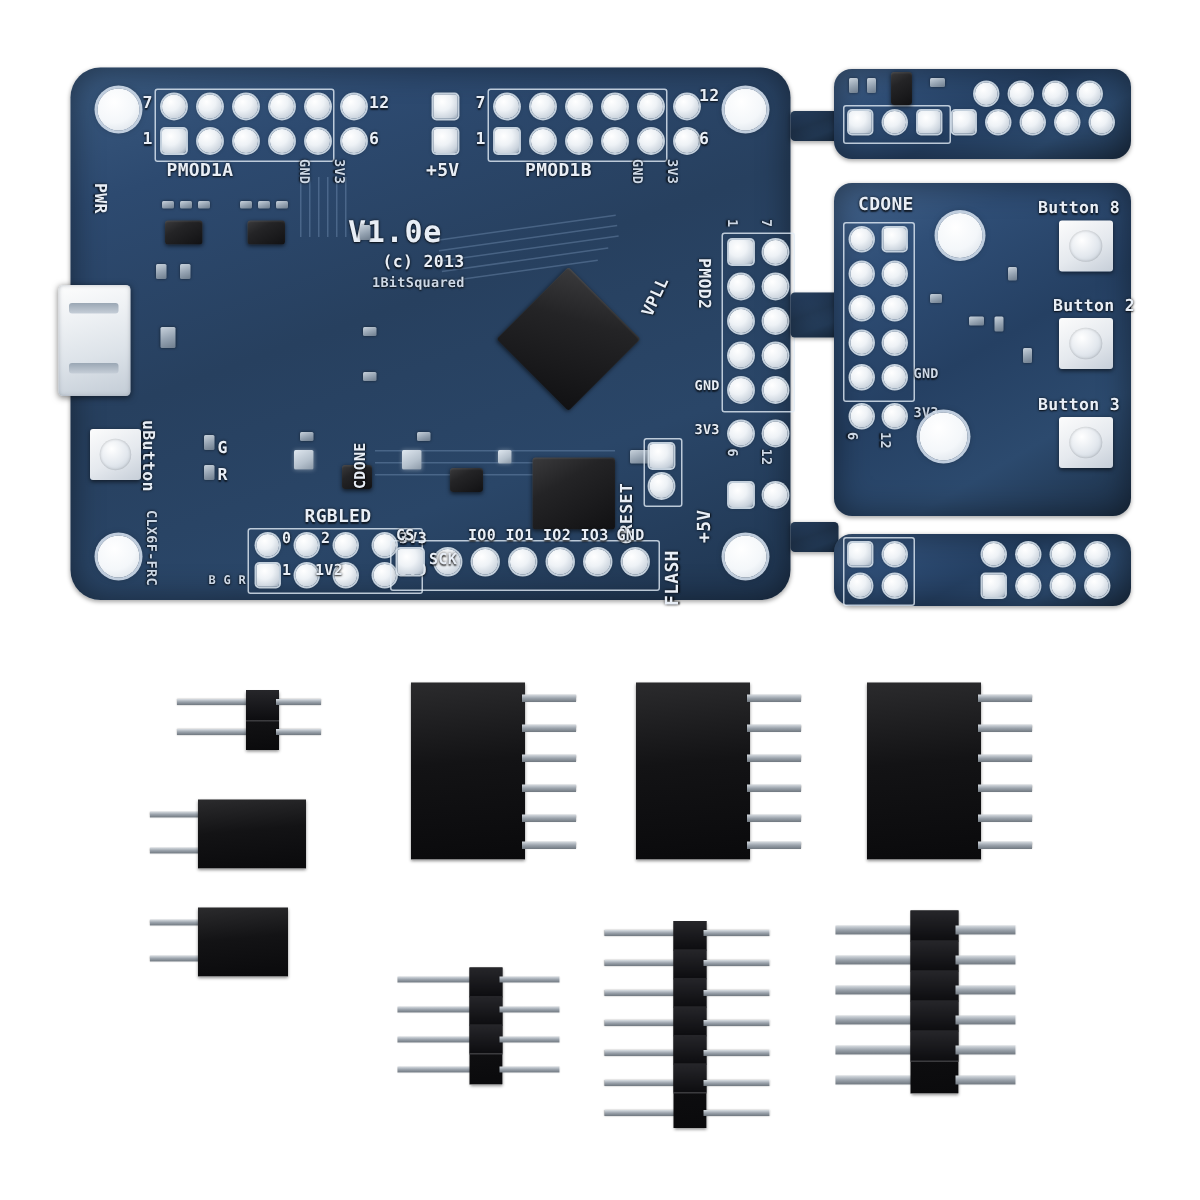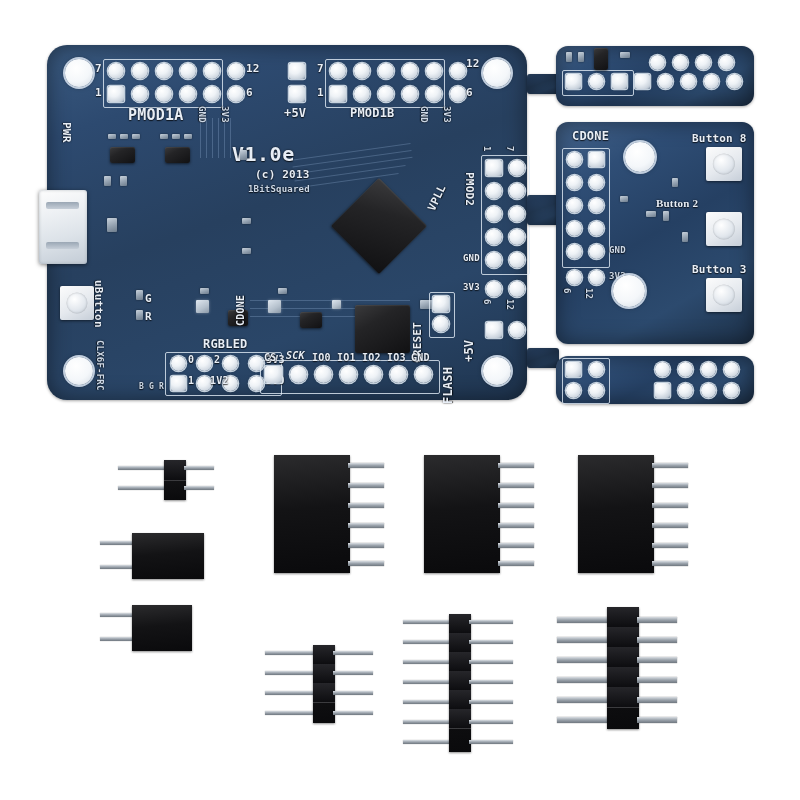--- a/index.html
+++ b/index.html
@@ -113,21 +113,21 @@
   <div class="pad" style="left:180px;top:63px;width:16px;height:16px;"></div>
   <div class="pad" style="left:180px;top:86px;width:16px;height:16px;"></div>
   <div class="pad" style="left:204px;top:63px;width:16px;height:16px;"></div>
   <div class="pad" style="left:204px;top:86px;width:16px;height:16px;"></div>
   <div class="pad" style="left:228px;top:63px;width:16px;height:16px;"></div>
   <div class="pad" style="left:228px;top:86px;width:16px;height:16px;"></div>
   <span class="silk" style="left:95px;top:62px;font-size:11px;">7</span>
   <span class="silk" style="left:95px;top:86px;font-size:11px;">1</span>
   <span class="silk" style="left:246px;top:62px;font-size:11px;">12</span>
   <span class="silk" style="left:246px;top:86px;font-size:11px;">6</span>
-  <span class="silk" style="left:128px;top:106px;font-size:15px;">PMOD1A</span>
+  <span class="silk" style="left:111px;top:106px;font-size:12px;">PMOD1A</span>
   <span class="silk vert dim" style="left:207px;top:106px;font-size:9px;transform:rotate(90deg);">GND</span>
   <span class="silk vert dim" style="left:230px;top:106px;font-size:9px;transform:rotate(90deg);">3V3</span>
 
   <div class="pad sq" style="left:289px;top:63px;width:16px;height:16px;"></div>
   <div class="pad sq" style="left:289px;top:86px;width:16px;height:16px;"></div>
   <span class="silk" style="left:284px;top:106px;font-size:12px;">+5V</span>
 
   <div class="padbox" style="left:325px;top:59px;width:118px;height:47px;"></div>
   <div class="pad sq" style="left:330px;top:86px;width:16px;height:16px;"></div>
   <div class="pad" style="left:330px;top:63px;width:16px;height:16px;"></div>
@@ -225,21 +225,21 @@
 
   <div class="padbox" style="left:260px;top:360px;width:178px;height:32px;"></div>
   <div class="pad sq" style="left:265px;top:366px;width:17px;height:17px;"></div>
   <div class="pad" style="left:290px;top:366px;width:17px;height:17px;"></div>
   <div class="pad" style="left:315px;top:366px;width:17px;height:17px;"></div>
   <div class="pad" style="left:340px;top:366px;width:17px;height:17px;"></div>
   <div class="pad" style="left:365px;top:366px;width:17px;height:17px;"></div>
   <div class="pad" style="left:390px;top:366px;width:17px;height:17px;"></div>
   <div class="pad" style="left:415px;top:366px;width:17px;height:17px;"></div>
   <span class="silk" style="left:264px;top:352px;font-size:10px;">CS</span>
-  <span class="silk" style="left:286px;top:350px;font-size:10px;font-style:italic;">SCK</span>
+  <span class="silk" style="left:286px;top:368px;font-size:10px;">SCK</span>
   <span class="silk" style="left:312px;top:352px;font-size:10px;">IO0</span>
   <span class="silk" style="left:337px;top:352px;font-size:10px;">IO1</span>
   <span class="silk" style="left:362px;top:352px;font-size:10px;">IO2</span>
   <span class="silk" style="left:387px;top:352px;font-size:10px;">IO3</span>
   <span class="silk" style="left:411px;top:352px;font-size:10px;">GND</span>
   <span class="silk vert" style="left:455px;top:390px;font-size:12px;transform:rotate(-90deg);transform-origin:left bottom;">FLASH</span>
 
   <span class="silk vert" style="left:437px;top:200px;font-size:11px;transform:rotate(-65deg);transform-origin:left bottom;">VPLL</span>
 
   <div class="padbox" style="left:481px;top:155px;width:47px;height:118px;"></div>
@@ -309,21 +309,21 @@
   <span class="silk dim" style="left:609px;top:245px;font-size:9px;">GND</span>
   <span class="silk dim" style="left:609px;top:271px;font-size:9px;">3V3</span>
   <span class="silk vert dim" style="left:572px;top:288px;font-size:9px;transform:rotate(90deg);">6</span>
   <span class="silk vert dim" style="left:594px;top:288px;font-size:9px;transform:rotate(90deg);">12</span>
 
   <div class="pad hole" style="left:613px;top:275px;width:32px;height:32px;"></div>
   <div class="pad hole" style="left:625px;top:142px;width:30px;height:30px;"></div>
 
   <span class="silk" style="left:692px;top:132px;font-size:11px;">Button 8</span>
   <div class="btn" style="left:706px;top:147px;width:36px;height:34px;"></div>
-  <span class="silk" style="left:656px;top:197px;font-size:11px;font-family:Liberation Serif, serif;">Button 2</span>
+  <span class="silk" style="left:702px;top:197px;font-size:11px;">Button 2</span>
   <div class="btn" style="left:706px;top:212px;width:36px;height:34px;"></div>
   <span class="silk" style="left:692px;top:263px;font-size:11px;text-align:center;">Button 3</span>
   <div class="btn" style="left:706px;top:278px;width:36px;height:34px;"></div>
 
   <div class="smd" style="left:646px;top:211px;width:10px;height:6px;"></div>
   <div class="smd" style="left:663px;top:211px;width:6px;height:10px;"></div>
   <div class="smd" style="left:682px;top:232px;width:6px;height:10px;"></div>
   <div class="smd" style="left:620px;top:196px;width:8px;height:6px;"></div>
   <div class="smd" style="left:672px;top:178px;width:6px;height:9px;"></div>
 

